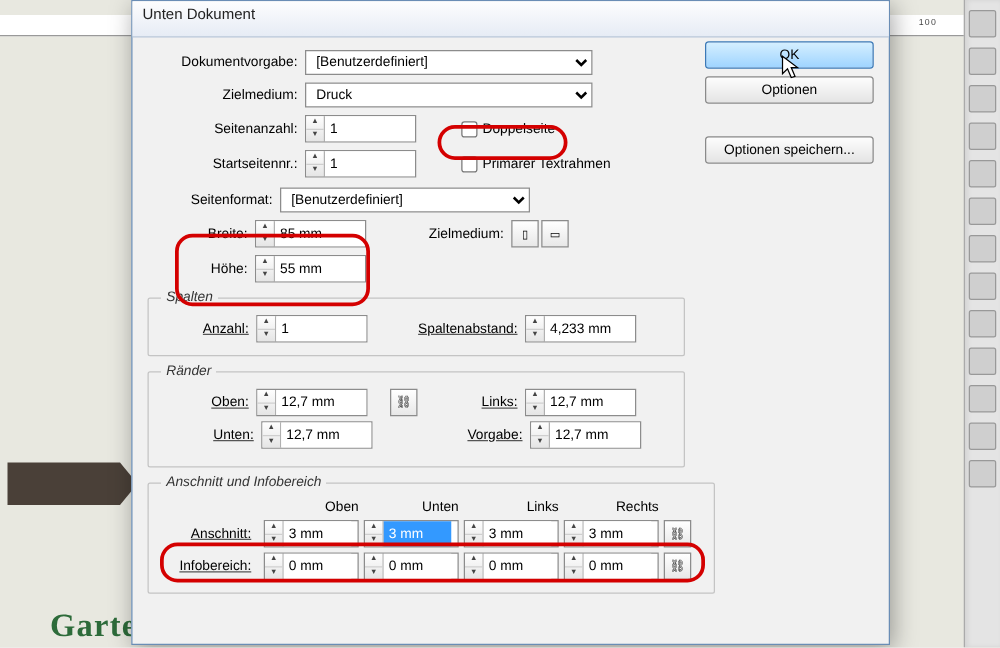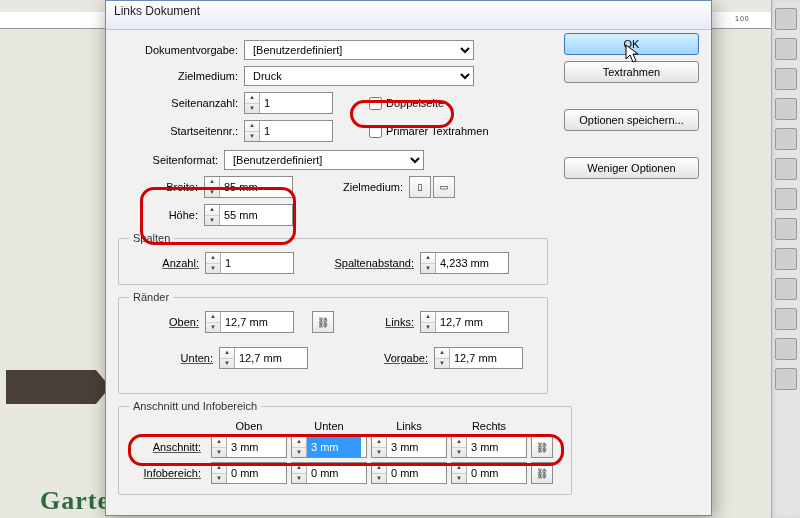--- a/index.html
+++ b/index.html
@@ -95,21 +95,21 @@
     border:none; outline:none; width:64px; font-size:11px; padding:2px 4px;
   }
   .spin input.sel{ background:#3399ff; color:#fff; }
 
   .chk { display:inline-flex; align-items:center; gap:4px; }
   .chk input{ width:13px; height:13px; margin:0;}
   fieldset{
     border:1px solid #c4c4c4; border-radius:2px;
     margin:6px 0 4px 0; padding:8px 10px 10px 10px;
   }
-  legend{ padding:0 4px; font-size:11px; color:#333;}
+  legend{ padding:0 4px; font-size:11px; color:#333;font-style:italic;}
   .link-icon{
     width:20px; height:20px; border:1px solid #8c8c8c; background:linear-gradient(#fff,#e8e8e8);
     display:inline-flex;align-items:center;justify-content:center;font-size:10px;
   }
 
   
   .btn-col{
     position:absolute; top:32px; right:12px; width:135px;
     display:flex; flex-direction:column; gap:6px;justify-content:center;
   }
@@ -131,21 +131,21 @@
     width:20px;height:20px;border:1px solid #8c8c8c;background:linear-gradient(#fff,#e8e8e8);
     display:inline-flex;align-items:center;justify-content:center;font-size:9px;
   }
 
   .cursor{
     position:absolute; width:16px;height:20px; pointer-events:none;
   }
   .cursor svg{width:100%;height:100%;}
 
   .tbl { display:grid; grid-template-columns: 78px repeat(4,76px) 30px; gap:4px 4px; align-items:center;}
-  .tbl .hd{ text-align:center; }
+  .tbl .hd{ text-align:right; }
 </style>
 </head>
 <body>
 
 <div class="ruler">
   <span style="left:735px">100</span>
 </div>
 <div class="ribbon"></div>
 <div class="bg-text">Garten und Landschaftsbau</div>
 
@@ -159,21 +159,21 @@
   <div class="sp-icon"></div>
   <div class="sp-icon"></div>
   <div class="sp-icon"></div>
   <div class="sp-icon"></div>
   <div class="sp-icon"></div>
   <div class="sp-icon"></div>
   <div class="sp-icon"></div>
 </div>
 
 <div class="dialog">
-  <div class="titlebar">Links Dokument</div>
+  <div class="titlebar">Unten Dokument</div>
 
   <div class="content">
     <div class="left-area">
 
       <div class="row">
         <div class="lbl" style="width:120px">Dokumentvorgabe:</div>
         <select class="combo" style="width:230px">
           <option>[Benutzerdefiniert]</option>
         </select>
       </div>
@@ -285,21 +285,21 @@
           <div class="link-icon">⛓</div>
           <div class="lbl lbl-u" style="width:80px">Links:</div>
           <div class="spin">
               <div class="btns">
                 <div>▲</div>
                 <div>▼</div>
               </div>
               <input value="12,7 mm" style="">
             </div>
         </div>
-        <div class="row" style="margin:14px">
+        <div class="row" style="margin:4px">
           <div class="lbl lbl-u" style="width:70px">Unten:</div>
           <div class="spin">
               <div class="btns">
                 <div>▲</div>
                 <div>▼</div>
               </div>
               <input value="12,7 mm" style="">
             </div>
           <div style="width:40px"></div>
           <div class="lbl lbl-u" style="width:80px">Vorgabe:</div>
@@ -385,25 +385,24 @@
             </div>
           <div class="link-icon">⛓</div>
         </div>
       </fieldset>
 
     </div>
   </div>
 
   <div class="btn-col">
     <button class="btn primary">OK</button>
-    <button class="btn">Textrahmen</button>
+    <button class="btn">Optionen</button>
     <div style="height:14px"></div>
     <button class="btn">Optionen speichern...</button>
     <div style="height:14px"></div>
-    <button class="btn">Weniger Optionen</button>
   </div>
 
   <div class="hl" style="top:99px; left:244px; width:98px; height:22px;"></div>
   <div class="hl" style="top:186px; left:34px; width:150px; height:52px;"></div>
   <div class="hl" style="top:433px; left:22px; width:430px; height:26px;"></div>
 </div>
 
 <div class="cursor" style="top:44px; left:625px;">
   <svg viewBox="0 0 16 20">
       <path d="M1 1 L1 15 L5 11 L8 18 L11 17 L8 10 L13 10 Z" fill="#fff" stroke="#000" stroke-width="1"></path>

